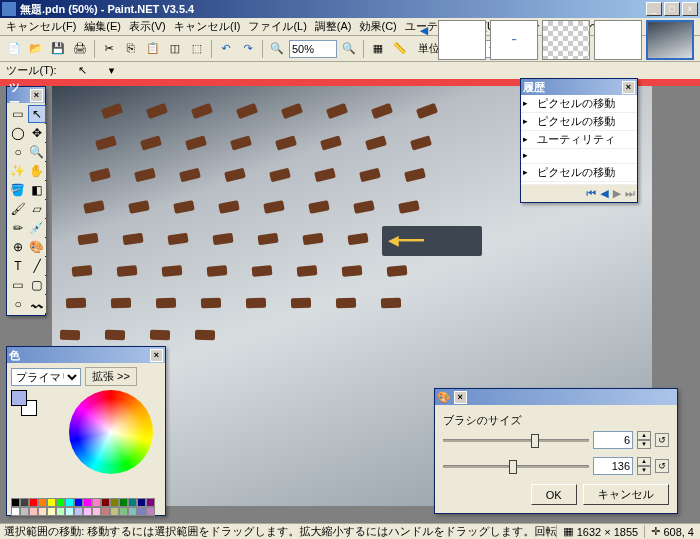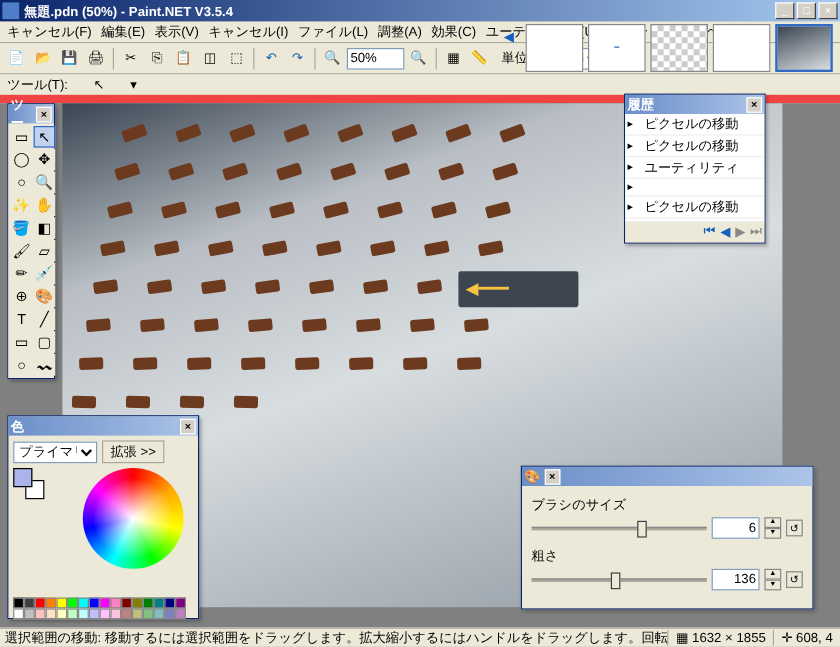--- a/index.html
+++ b/index.html
@@ -339,33 +339,36 @@
           </div>
         <input class="num-input" value="6" style="">
         <div class="updown">
             <span>▲</span>
             <span>▼</span>
           </div>
         <button class="reset-btn">↺</button>
       </div>
     </div>
     <div class="dlg-row">
-      <span class="dlg-label">粗さ</span>
       <div class="slider-row">
         <div class="slider-track">
             <div class="slider-thumb" style="left:45%"></div>
           </div>
         <input class="num-input" value="136" style="">
         <div class="updown">
             <span>▲</span>
             <span>▼</span>
           </div>
         <button class="reset-btn">↺</button>
       </div>
     </div>
+    <div class="dlg-btns">
+      <button class="dlg-btn">OK</button>
+      <button class="dlg-btn">キャンセル</button>
+    </div>
   </div>
 </div>
 
 <div class="statusbar">
   <div class="status-text">選択範囲の移動: 移動するには選択範囲をドラッグします。拡大縮小するにはハンドルをドラッグします。回転するにはマウスの右ボタンでドラッグ</div>
   <div class="status-cell">
       <span>▦</span>
       <span>1632 × 1855</span>
     </div>
   <div class="status-cell">

